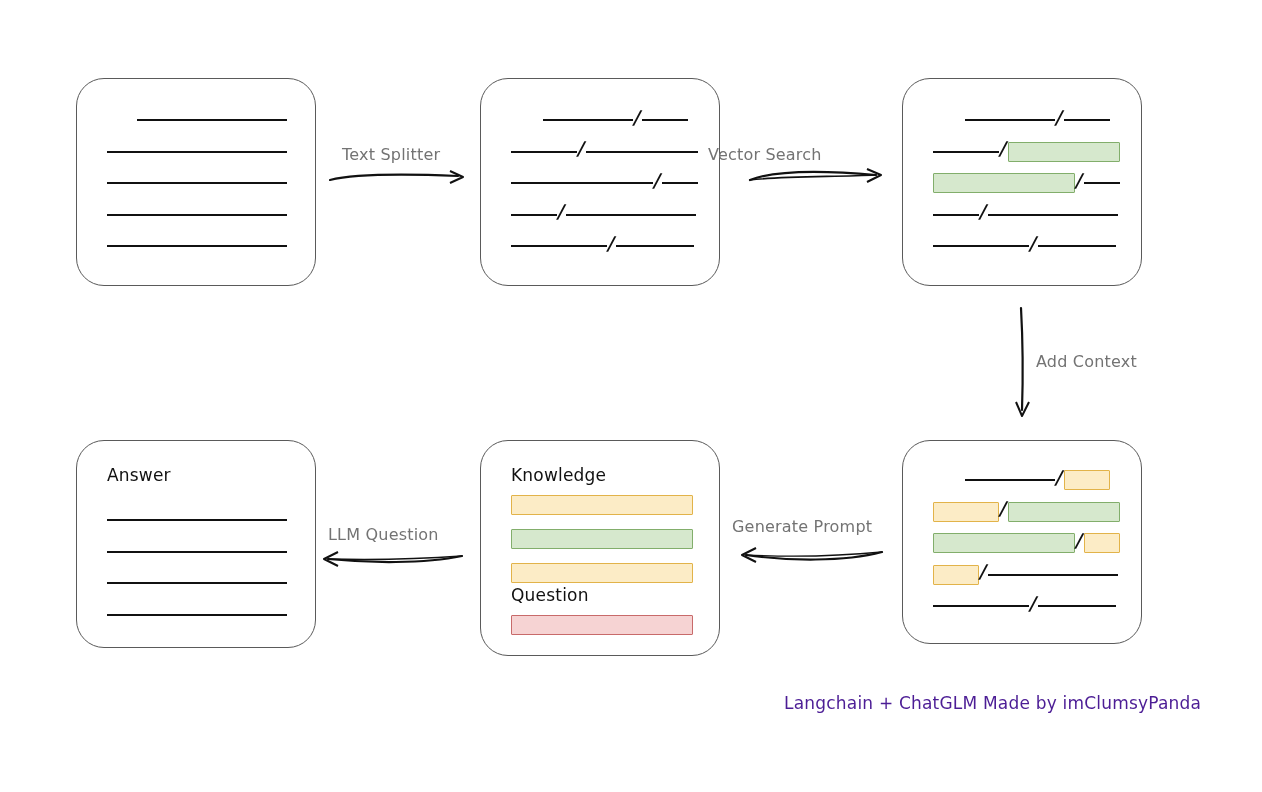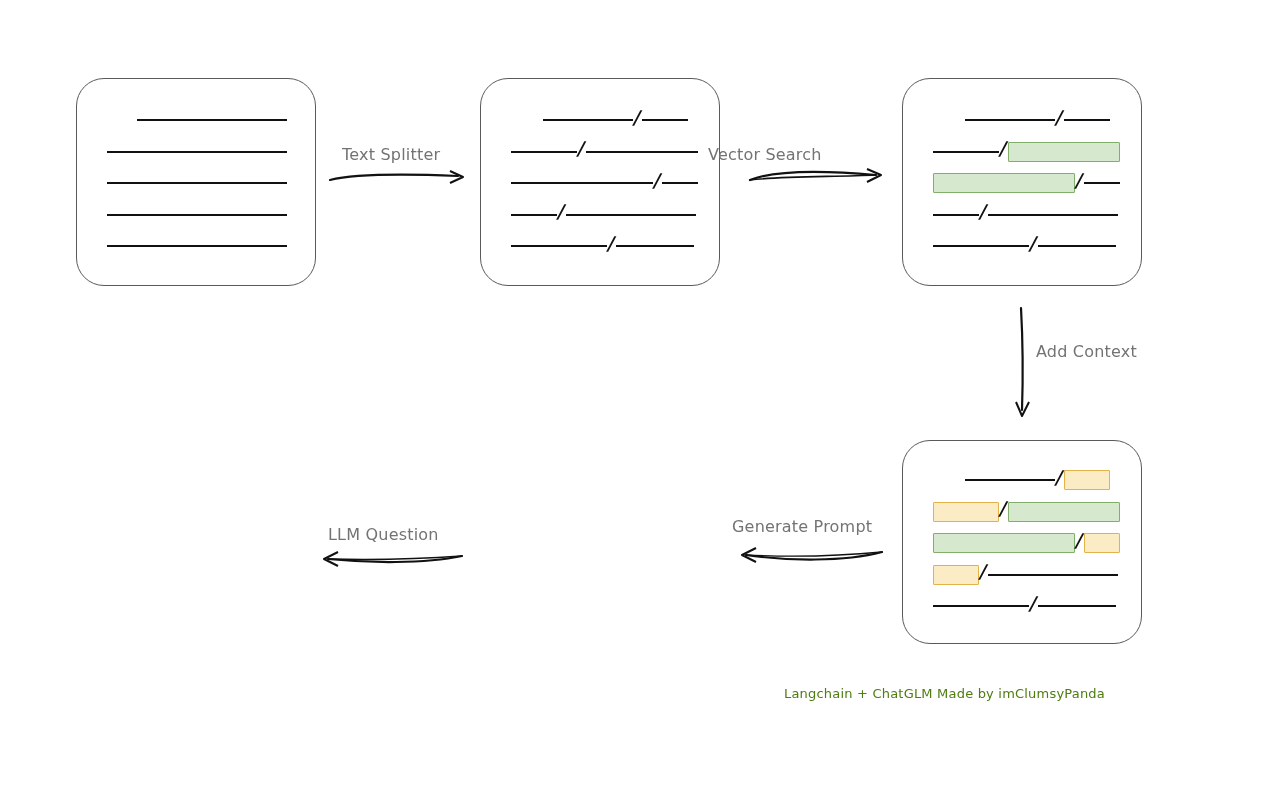--- a/index.html
+++ b/index.html
@@ -105,24 +105,25 @@
     font-size: 16px;
     color: #737373;
     white-space: nowrap;
     letter-spacing: 0.2px;
   }
 
   
   .footer {
     position: absolute;
     font-family: "DejaVu Sans", "Liberation Sans", sans-serif;
-    font-size: 13px;
-    color: #4d7c0f;
+    font-size: 17px;
+    color: #4c1d95;
     white-space: nowrap;
     letter-spacing: 0.2px;
+    margin-top: 7px;
   }
 
   svg.arrow {
     position: absolute;
     overflow: visible;
   }
   svg.arrow path, svg.arrow polyline {
     fill: none;
     stroke: #111111;
   }
@@ -221,34 +222,53 @@
           <span class="seg" style="width: 130px;"></span>
         </div>
         <div class="line-row" style="left: 30px; top: 160px;">
           <span class="seg" style="width: 96px;"></span>
           <span class="slash">/</span>
           <span class="seg" style="width: 78px;"></span>
         </div>
       </div>
   </div>
 
-  <div class="arrow-label" style="left:1036px; top:342px;">Add Context</div>
+  <div class="arrow-label" style="left:1036px; top:352px;">Add Context</div>
   <svg class="arrow" style="left:1012px; top:306px;" width="26" height="116" viewBox="0 0 26 116">
     <path d="M9,2 C11,38 11,74 10,104" stroke-width="2.2" stroke-linecap="round"></path>
     <polyline points="4,96 10,110 17,96" stroke-width="2" stroke-linejoin="round"></polyline>
   </svg>
 
+  <div class="card" style="left:76px; top:440px; width:240px; height:208px;">
+    <div class="card-heading" style="left:30px; top:24px;">Answer</div>
+    <div>
+        <div class="plainline" style="left: 30px; width: 180px; top: 78px;"></div>
+        <div class="plainline" style="left: 30px; width: 180px; top: 109.5px;"></div>
+        <div class="plainline" style="left: 30px; width: 180px; top: 141px;"></div>
+        <div class="plainline" style="left: 30px; width: 180px; top: 172.5px;"></div>
+      </div>
+  </div>
 
   <div class="arrow-label" style="left:328px; top:525px;">LLM Question</div>
   <svg class="arrow" style="left:320px; top:548px;" width="146" height="24" viewBox="0 0 146 24">
     <path d="M142,8 C104,16 48,15 8,11" stroke-width="2.2" stroke-linecap="round"></path>
     <path d="M142,8 C100,11 48,12 8,11" stroke-width="1.4" stroke-linecap="round"></path>
     <polyline points="18,4 4,11 18,18" stroke-width="2" stroke-linejoin="round"></polyline>
   </svg>
 
+  <div class="card" style="left:480px; top:440px; width:240px; height:216px;">
+
+    <div class="card-heading" style="left:30px; top:24px;">Knowledge</div>
+    <div class="bigbar yellow" style="left:30px; top:54px; width:182px;"></div>
+    <div class="bigbar green" style="left:30px; top:88px; width:182px;"></div>
+    <div class="bigbar yellow" style="left:30px; top:122px; width:182px;"></div>
+
+    <div class="card-heading" style="left:30px; top:144px;">Question</div>
+    <div class="bigbar red" style="left:30px; top:174px; width:182px;"></div>
+  </div>
 
   <div class="arrow-label" style="left:732px; top:517px;">Generate Prompt</div>
   <svg class="arrow" style="left:738px; top:544px;" width="148" height="24" viewBox="0 0 148 24">
     <path d="M144,8 C106,18 50,17 8,11" stroke-width="2.2" stroke-linecap="round"></path>
     <path d="M144,8 C102,12 50,13 8,11" stroke-width="1.4" stroke-linecap="round"></path>
     <polyline points="18,4 4,11 18,18" stroke-width="2" stroke-linejoin="round"></polyline>
   </svg>
 
   <div class="card" style="left:902px; top:440px; width:240px; height:204px;">
     <div class="card-rows">

